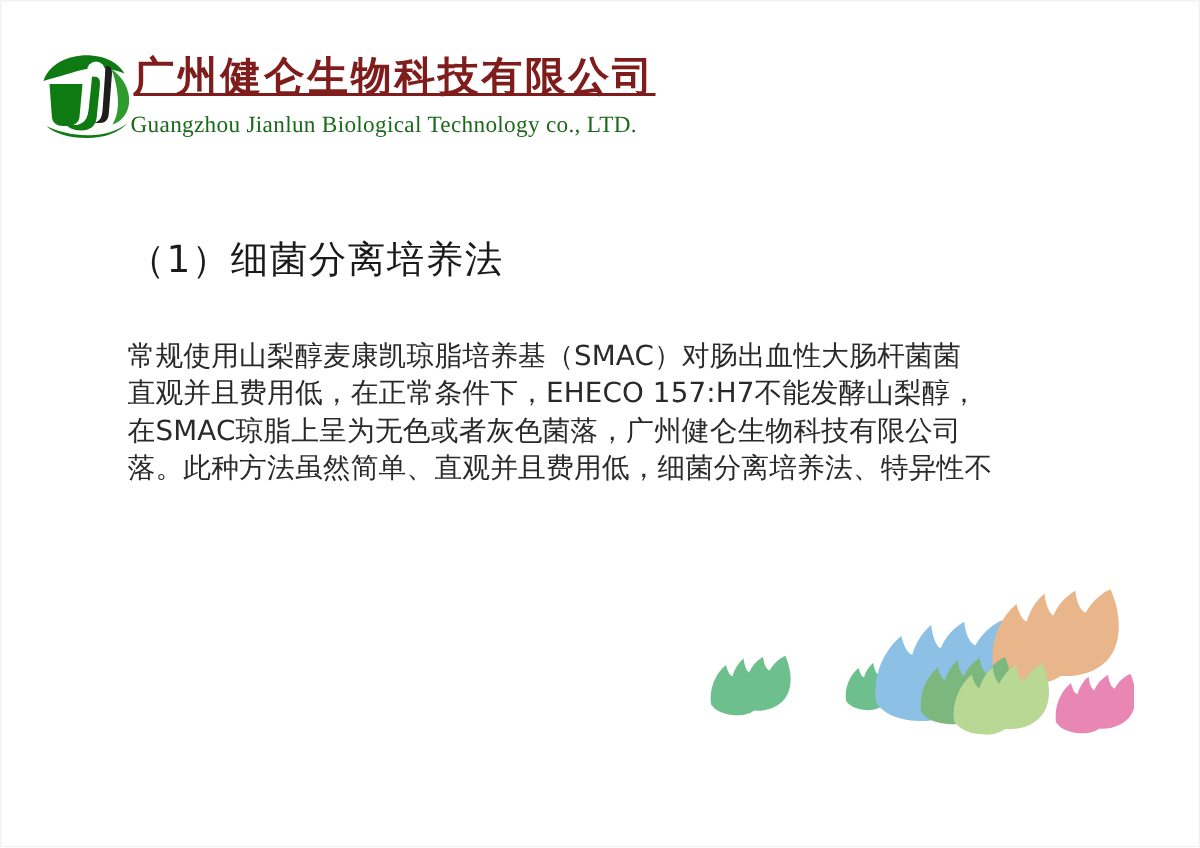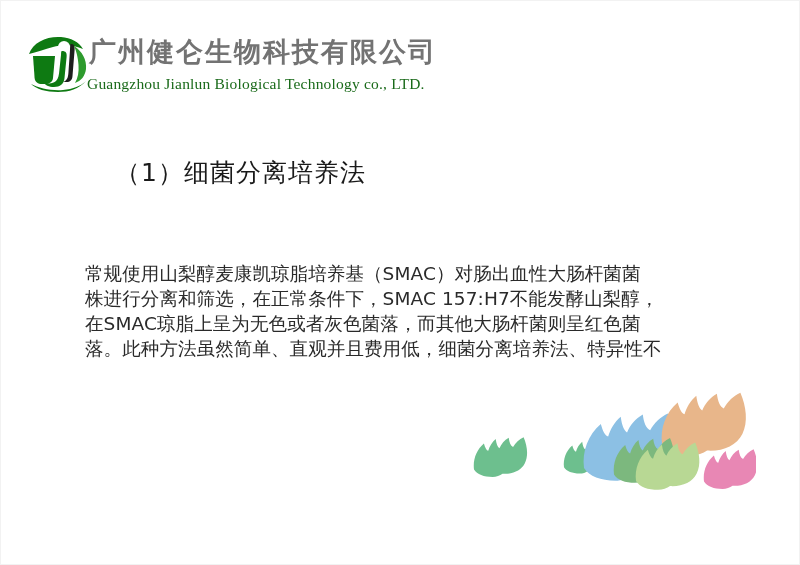--- a/index.html
+++ b/index.html
@@ -34,23 +34,24 @@
     height: 58px;
   }
   #company-cn {
     position: absolute;
     left: 62px;
     top: 0px;
     font-family: "DejaVu Sans", "Liberation Sans", sans-serif;
     font-weight: bold;
     font-size: 27px;
     letter-spacing: 2px;
-    color: #737373;
+    color: #7f1d1d;
     white-space: nowrap;
     line-height: 36px;
+    text-decoration: underline;
   }
   #company-en {
     position: absolute;
     left: 60px;
     top: 41px;
     font-family: "Liberation Serif", "DejaVu Serif", serif;
     font-size: 15.5px;
     color: #1a6a1a;
     white-space: nowrap;
     letter-spacing: 0.2px;
@@ -59,33 +60,31 @@
   
   #slide-title {
     position: absolute;
     left: 84px;
     top: 155px;
     font-family: "DejaVu Sans", "Liberation Sans", sans-serif;
     font-size: 25px;
     color: #1a1a1a;
     letter-spacing: 1px;
     white-space: nowrap;
-    margin-left: 30px;
   }
   #body-text {
     position: absolute;
     left: 84px;
     top: 224px;
     width: 640px;
     font-family: "DejaVu Sans", "Liberation Sans", sans-serif;
     font-size: 18.5px;
     line-height: 25px;
     color: #2a2a2a;
     letter-spacing: 0.1px;
-    margin-top: 36px;
   }
   #body-text p {
     margin: 0;
     white-space: nowrap;
   }
 
   
   #leaf-decoration {
     position: absolute;
     left: 465px;
@@ -131,22 +130,22 @@
 
     <div id="company-cn">广州健仑生物科技有限公司</div>
 
     <div id="company-en">Guangzhou Jianlun Biological Technology co., LTD.</div>
   </div>
 
   <div id="slide-title">（1）细菌分离培养法</div>
 
   <div id="body-text">
     <p>常规使用山梨醇麦康凯琼脂培养基（SMAC）对肠出血性大肠杆菌菌</p>
-    <p>株进行分离和筛选，在正常条件下，SMAC 157:H7不能发酵山梨醇，</p>
-    <p>在SMAC琼脂上呈为无色或者灰色菌落，而其他大肠杆菌则呈红色菌</p>
+    <p>直观并且费用低，在正常条件下，EHECO 157:H7不能发酵山梨醇，</p>
+    <p>在SMAC琼脂上呈为无色或者灰色菌落，广州健仑生物科技有限公司</p>
     <p>落。此种方法虽然简单、直观并且费用低，细菌分离培养法、特异性不</p>
   </div>
 
   <div id="leaf-decoration">
     <svg viewBox="0 0 290 120" aria-hidden="true">
       <defs>
 
         <g id="ginkgo">
           <path d="M0 62
                    C-2 46 4 30 16 20

